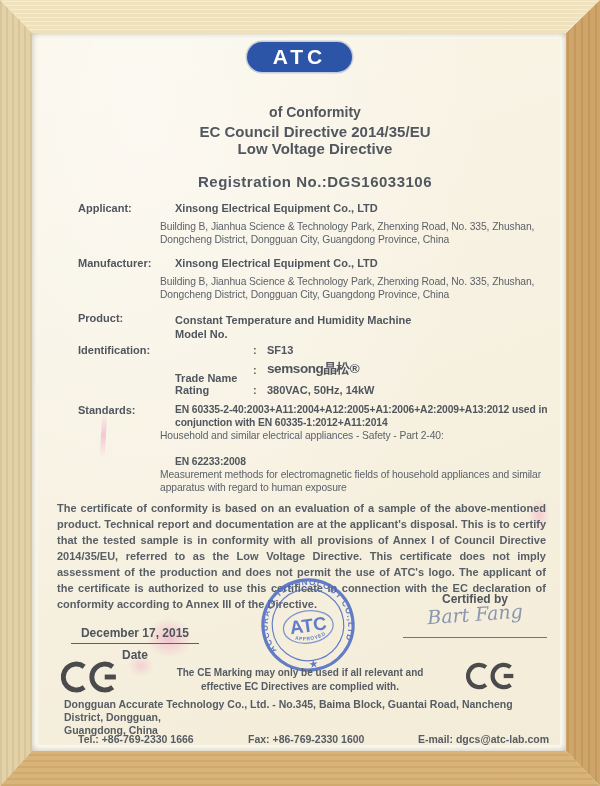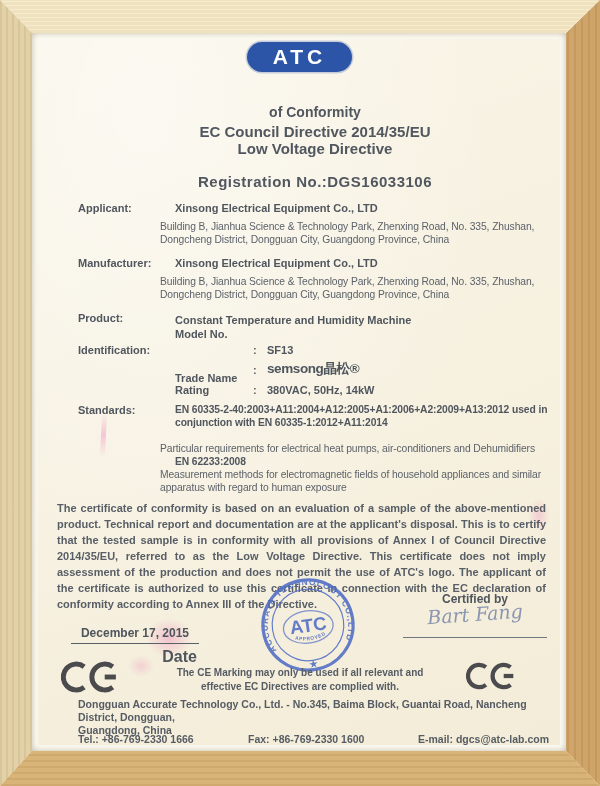--- a/index.html
+++ b/index.html
@@ -52,26 +52,26 @@
     font-weight:bold;text-align:justify;color:#585e66;}
 
   .cert-by{left:403px;top:592px;width:144px;text-align:center;font-size:12px;font-weight:bold;color:#4f555d;}
   .signature{left:403px;top:603px;width:144px;text-align:center;
     font-family:"DejaVu Serif",serif;font-style:italic;font-size:19px;color:#8a96b0;
     transform:rotate(-4deg);}
   .sig-line{left:403px;top:637px;width:144px;border-top:1.2px solid #70767d;height:0;}
 
   .date-val{left:73px;top:626px;width:124px;text-align:center;font-size:12px;font-weight:bold;color:#4f555d;}
   .date-line{left:71px;top:643px;width:128px;border-top:1.5px solid #5a6067;height:0;}
-  .date-lbl{left:73px;top:648px;width:124px;text-align:right;font-size:16px;font-weight:bold;color:#4f555d;}
+  .date-lbl{left:73px;top:648px;width:124px;text-align:center;font-size:12px;font-weight:bold;color:#4f555d;}
 
   .stamp{left:259px;top:576px;width:98px;height:98px;opacity:.88;transform:rotate(-8deg);}
   .ce-note{left:168px;top:666px;width:264px;text-align:center;font-size:10px;line-height:14px;
     font-weight:bold;color:#565c64;white-space:pre-line;}
-  .footer-addr{left:78px;top:698px;width:484px;font-size:10.5px;line-height:13px;
+  .footer-addr{left:64px;top:698px;width:484px;font-size:10.5px;line-height:13px;
     font-weight:bold;color:#565c64;white-space:pre-line;}
   .contact{top:733px;font-size:10.5px;font-weight:bold;color:#565c64;white-space:nowrap;}
 
   .smudge{position:absolute;border-radius:50%;pointer-events:none;}
   .sm1{left:146px;top:618px;width:46px;height:40px;
     background:radial-gradient(ellipse,rgba(236,120,180,.38),rgba(236,120,180,0) 70%);}
   .sm2{left:101px;top:413px;width:5px;height:44px;border-radius:3px;
     background:linear-gradient(180deg,rgba(240,130,185,0),rgba(240,130,185,.4),rgba(240,130,185,0));transform:rotate(3deg);}
   .sm3{left:528px;top:498px;width:22px;height:34px;
     background:radial-gradient(ellipse,rgba(238,125,182,.3),rgba(238,125,182,0) 70%);}
@@ -125,21 +125,21 @@
     <div class="abs b s11" style="left:238px;top:364px">:</div>
     <div class="abs b" style="left:252px;top:360px;font-size:13.5px;letter-spacing:-0.4px;color:#4f555d">semsong晶松®</div>
 
     <div class="abs val b s11" style="top:384px;color:#50565e">Rating</div>
     <div class="abs b s11" style="left:238px;top:384px">:</div>
     <div class="abs b s11" style="left:252px;top:384px;color:#50565e">380VAC, 50Hz, 14kW</div>
 
     <div class="abs lbl" style="top:404px">Standards:</div>
     <div class="abs val b s10" style="top:404px;color:#50565e">EN 60335-2-40:2003+A11:2004+A12:2005+A1:2006+A2:2009+A13:2012 used in</div>
     <div class="abs val b s10" style="top:417px;color:#50565e">conjunction with EN 60335-1:2012+A11:2014</div>
-    <div class="abs val s10" style="top:443px">Particular requirements for electrical heat pumps, air-conditioners and Dehumidifiers</div>
+    <div class="abs val s10" style="top:430px">Household and similar electrical appliances - Safety - Part 2-40:</div>
     <div class="abs val b s10" style="top:456px;color:#50565e">EN 62233:2008</div>
     <div class="abs val s10" style="top:469px">Measurement methods for electromagnetic fields of household appliances and similar</div>
     <div class="abs val s10" style="top:482px">apparatus with regard to human exposure</div>
 
     <div class="abs declaration">The certificate of conformity is based on an evaluation of a sample of the above-mentioned product. Technical report and documentation are at the applicant's disposal. This is to certify that the tested sample is in conformity with all provisions of Annex I of Council Directive 2014/35/EU, referred to as the Low Voltage Directive. This certificate does not imply assessment of the production and does not permit the use of ATC's logo. The applicant of the certificate is authorized to use this certificate in connection with the EC declaration of conformity according to Annex III of the Directive.</div>
 
     <div class="abs cert-by">Certified by</div>
     <div class="abs signature">Bart Fang</div>
     <div class="abs sig-line"></div>
 

